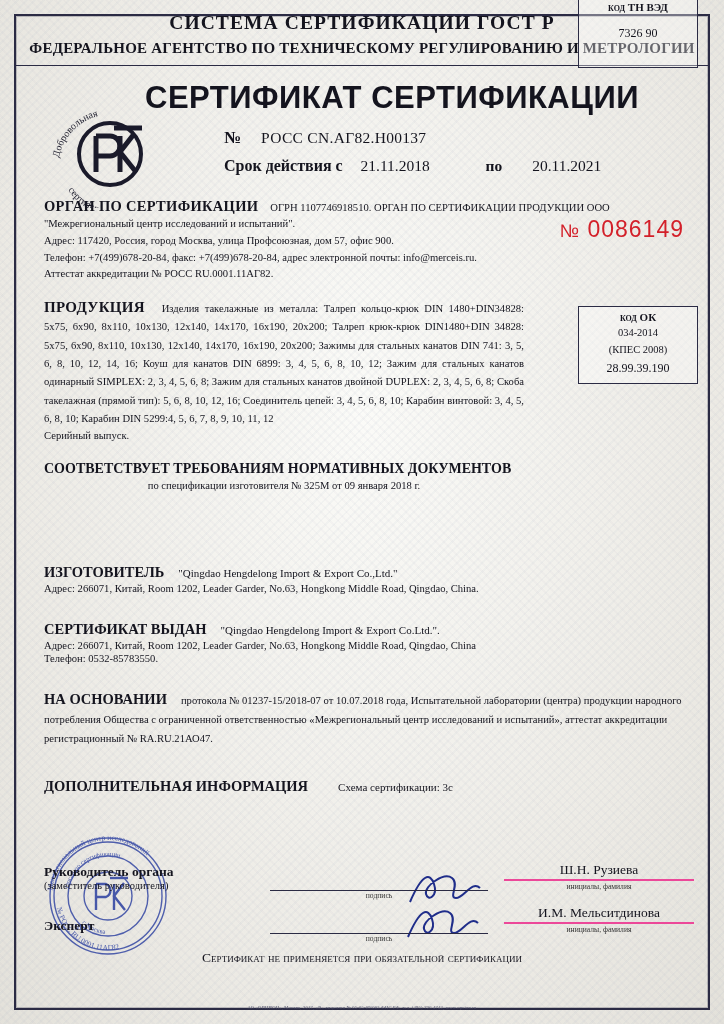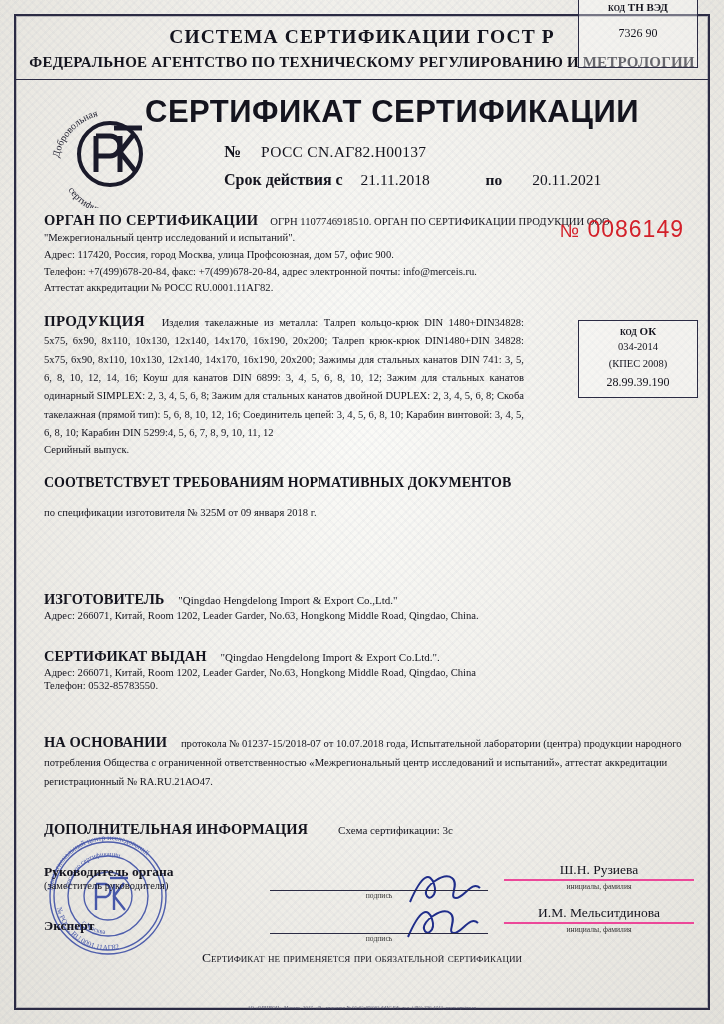--- a/index.html
+++ b/index.html
@@ -38,21 +38,21 @@
   }
   .inner {
     position: absolute;
     inset: 0;
     padding: 0;
   }
 
   
   .hdr {
     text-align: center;
-    padding-top: 26px;
+    padding-top: 12px;
   }
   .hdr-line1 {
     font-size: 19.5px;
     font-weight: bold;
     letter-spacing: 1.1px;
     font-variant: small-caps;
   }
   .hdr-line2 {
     font-size: 15px;
     font-weight: bold;
@@ -159,21 +159,21 @@
     width: 480px;
     text-align: justify;
   }
 
   .reqs-title {
     font-weight: bold;
     font-size: 14px;
     font-variant: small-caps;
     margin-top: 18px;
   }
-  .reqs-body { font-size: 10.6px; margin-top: 16px; }
+  .reqs-body { font-size: 10.6px; margin-top: 3px; text-align: center; }
 
   .maker-h {
     font-weight: bold;
     font-size: 14.5px;
     font-variant: small-caps;
     display: inline;
   }
   .maker-name { font-size: 11px; margin-left: 10px; }
   .maker-addr { font-size: 10.6px; margin-top: 2px; }
 
@@ -343,21 +343,21 @@
       <div class="maker-addr">Адрес: 266071, Китай, Room 1202, Leader Garder, No.63, Hongkong Middle Road, Qingdao, China.</div>
     </div>
 
     <div class="sec" style="margin-top:26px;">
       <span class="maker-h">СЕРТИФИКАТ ВЫДАН</span>
       <span class="maker-name">"Qingdao Hengdelong Import &amp; Export Co.Ltd.".</span>
       <div class="maker-addr">Адрес: 266071, Китай, Room 1202, Leader Garder, No.63, Hongkong Middle Road, Qingdao, China</div>
       <div class="maker-addr">Телефон: 0532-85783550.</div>
     </div>
 
-    <div class="sec" style="margin-top:42px;">
+    <div class="sec" style="margin-top:26px;">
       <span class="maker-h">НА ОСНОВАНИИ</span>
       <span class="basis-body" style="margin-left:10px;">протокола № 01237-15/2018-07 от 10.07.2018 года, Испытательной лаборатории (центра) продукции народного потребления Общества с ограниченной ответственностью «Межрегиональный центр исследований и испытаний», аттестат аккредитации регистрационный № RA.RU.21АО47.</span>
     </div>
 
     <div class="sec addinfo">
       <span class="maker-h">ДОПОЛНИТЕЛЬНАЯ ИНФОРМАЦИЯ</span>
       <span class="scheme">Схема сертификации: 3с</span>
     </div>
 
     <svg class="stamp" viewBox="0 0 200 135">

